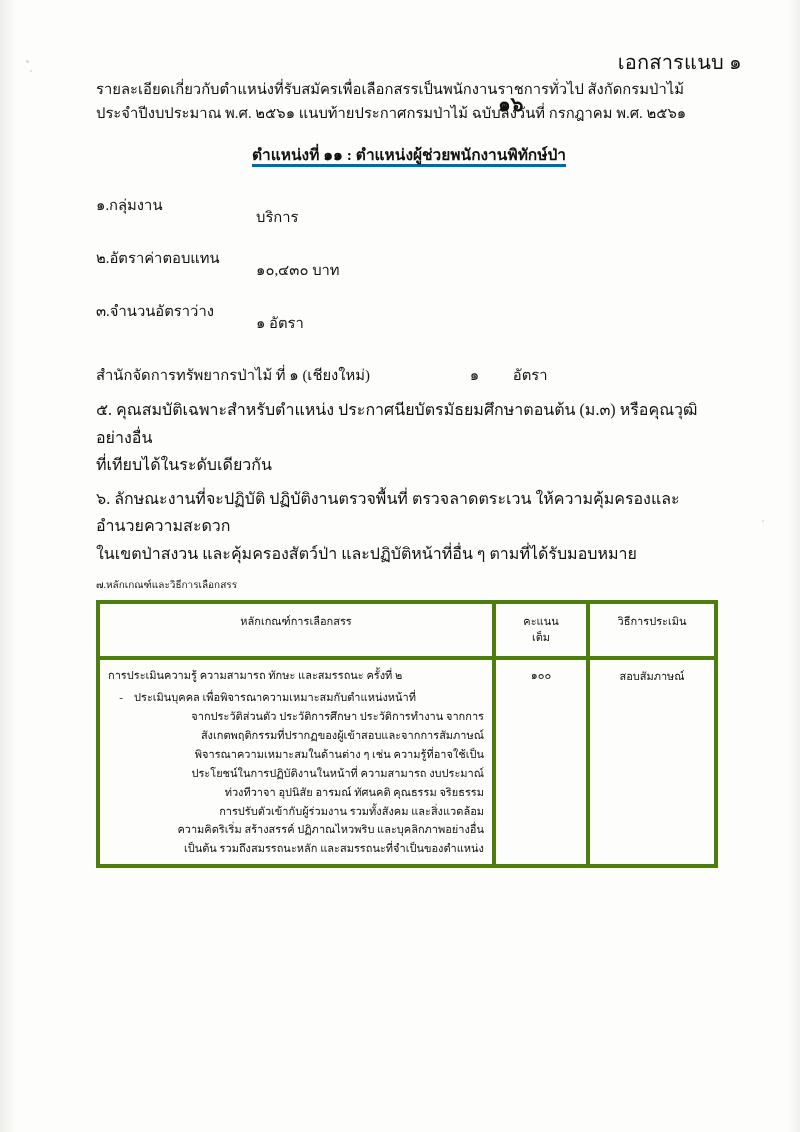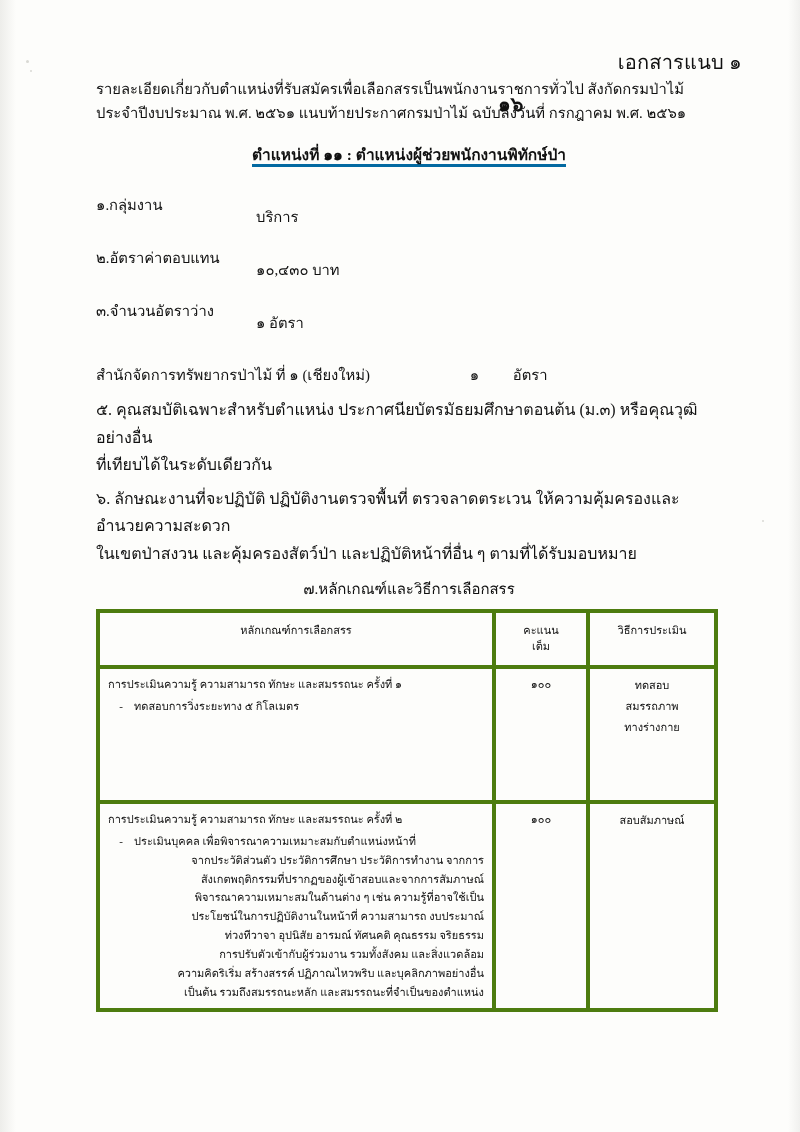--- a/index.html
+++ b/index.html
@@ -102,24 +102,23 @@
   }
   .para {
     font-size: 16px;
     line-height: 1.72;
     margin-top: 6px;
   }
   .para .indent {
     display: block;
   }
   .section-head {
-    font-size: 15px;
+    font-size: 10px;
     margin-top: 10px;
     margin-bottom: 8px;
-    text-align: center;
   }
   table.criteria {
     border-collapse: collapse;
     width: 620px;
     margin-top: 4px;
     table-layout: fixed;
   }
   table.criteria td, table.criteria th {
     border: 4px solid #4d7c0f;
     vertical-align: top;
@@ -239,36 +238,20 @@
         <tr>
           <th class="col-criteria">หลักเกณฑ์การเลือกสรร</th>
           <th class="col-score">
             <div>คะแนน</div>
             <div>เต็ม</div>
           </th>
           <th class="col-method">วิธีการประเมิน</th>
         </tr>
       </thead>
       <tbody>
-        <tr>
-          <td>
-            <div class="row-head">การประเมินความรู้ ความสามารถ ทักษะ และสมรรถนะ ครั้งที่ ๑</div>
-            <div class="bullet-line">
-              <div class="bullet-dash">-</div>
-              <div class="bullet-text">ทดสอบการวิ่งระยะทาง ๕ กิโลเมตร</div>
-            </div>
-            <div class="pad-cell"></div>
-          </td>
-          <td class="score-cell">๑๐๐</td>
-          <td class="method-cell">
-            <div>ทดสอบ</div>
-            <div>สมรรถภาพ</div>
-            <div>ทางร่างกาย</div>
-          </td>
-        </tr>
         <tr>
           <td>
             <div class="row-head">การประเมินความรู้ ความสามารถ ทักษะ และสมรรถนะ ครั้งที่ ๒</div>
             <div class="bullet-line">
               <div class="bullet-dash">-</div>
               <div class="bullet-text">ประเมินบุคคล  เพื่อพิจารณาความเหมาะสมกับตำแหน่งหน้าที่</div>
             </div>
             <div class="block-body" style="margin-left:26px;">
               <p>จากประวัติส่วนตัว ประวัติการศึกษา ประวัติการทำงาน จากการ</p>
               <p>สังเกตพฤติกรรมที่ปรากฏของผู้เข้าสอบและจากการสัมภาษณ์</p>

